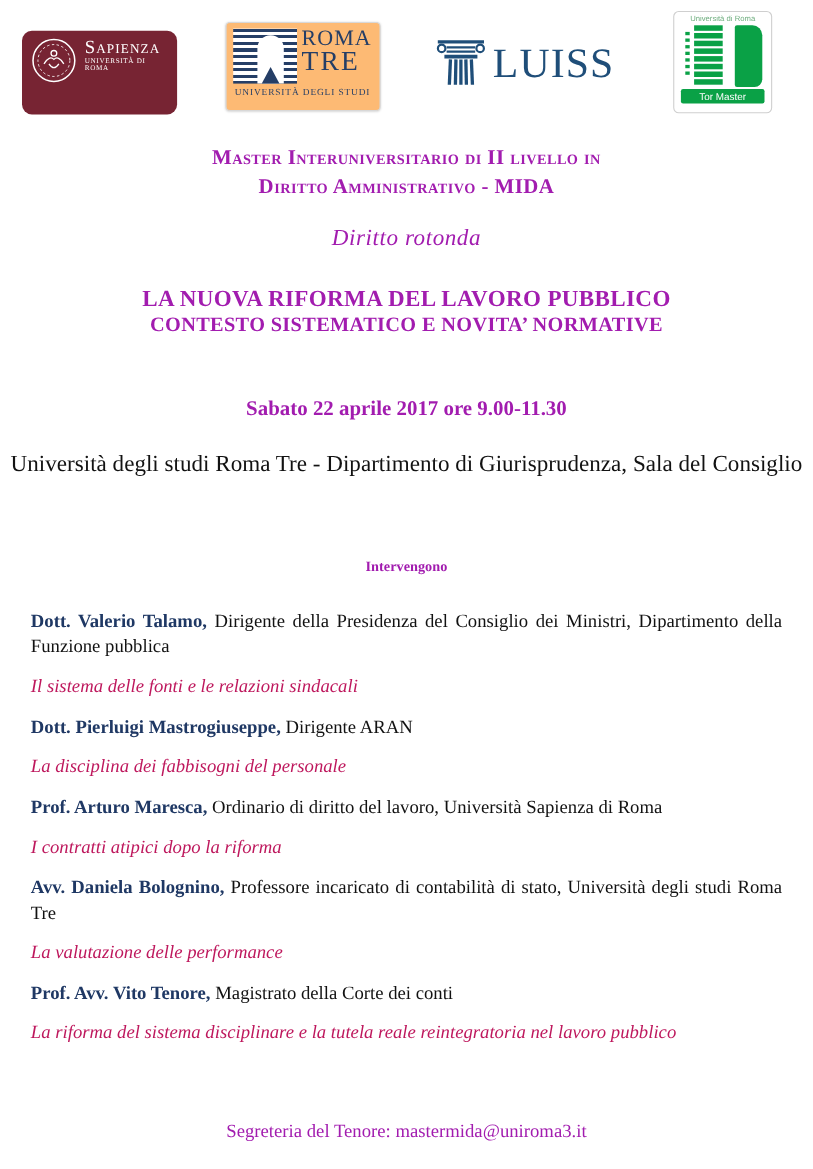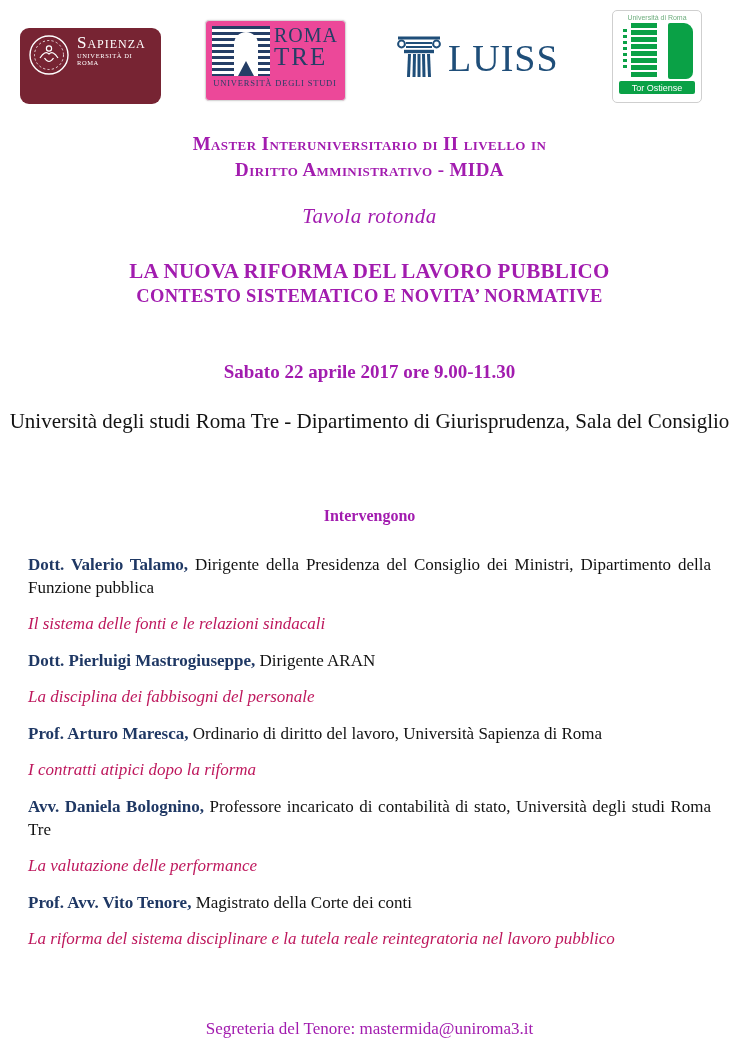--- a/index.html
+++ b/index.html
@@ -10,21 +10,21 @@
   
   .logos { position:absolute; top:0; left:0; width:739px; height:112px; }
 
   .logo-sapienza { position:absolute; left:20px; top:28px; width:141px; height:76px;
     background:#772433; border-radius:9px; display:flex; padding:6px 8px; gap:7px; }
   .sap-text { color:#fff; line-height:1; }
   .sap-title { font-size:17px; letter-spacing:1px; font-variant:small-caps; }
   .sap-sub { font-size:6.5px; letter-spacing:0.6px; margin-top:2px; text-transform:uppercase; }
 
   .logo-romatre { position:absolute; left:205px; top:20px; width:141px; height:81px;
-    background:#ec4899; border:1px solid #d8d8d8; border-radius:4px; box-shadow:0 0 2px rgba(0,0,0,.15);
+    background:#fdba74; border:1px solid #d8d8d8; border-radius:4px; box-shadow:0 0 2px rgba(0,0,0,.15);
     padding:5px 7px 3px 6px; }
   .rt-top { display:flex; gap:4px; }
   .rt-icon { width:64px; height:50px; position:relative;
     background:repeating-linear-gradient(#253e66 0 3px, #ffffff 3px 6px); }
   .rt-arch { position:absolute; left:22px; top:6px; width:24px; height:44px; background:#fff;
     border-radius:12px 12px 0 0; }
   .rt-tri { position:absolute; bottom:0; left:50%; transform:translateX(-50%);
     width:0; height:0; border-left:8px solid transparent; border-right:8px solid transparent;
     border-bottom:15px solid #253e66; }
   .rt-words { color:#253e66; line-height:0.95; text-align:left; }
@@ -54,21 +54,21 @@
   .center { position:absolute; left:0; width:739px; text-align:center; }
   .navy { color:#a21caf; }
   .master-block { top:131px; font-weight:bold; font-variant:small-caps; font-size:19px;
     line-height:26px; letter-spacing:0.4px; }
   .tavola { top:204px; font-style:italic; font-size:21px; letter-spacing:0.5px; }
   .event-title { top:259px; font-weight:bold; }
   .event-title .t1 { font-size:21px; line-height:25px; letter-spacing:0.3px; }
   .event-title .t2 { font-size:18.5px; line-height:25px; letter-spacing:0.3px; }
   .date-line { top:361px; font-weight:bold; font-size:19px; }
   .venue { top:410px; font-size:21px; line-height:22px; color:#121212; }
-  .intervengono { top:507px; font-weight:bold; font-size:16px; }
+  .intervengono { top:507px; font-weight:bold; font-size:13px; }
 
   
   .speakers { position:absolute; top:553px; left:28px; width:683px; font-size:17px; }
   .speaker-line { text-align:justify; line-height:23px; margin-bottom:14px; color:#121212; }
   .speaker-name { font-weight:bold; color:#1f3864; }
   .topic-line { font-style:italic; line-height:22px; margin-bottom:14px; color:#be185d; }
 
   .footer { top:1019px; font-size:17px; }
 </style>
 </head>
@@ -149,31 +149,31 @@
             <i></i>
             <i></i>
             <i></i>
             <i></i>
             <i></i>
             <i></i>
             <i></i>
           </span>
         <span class="tv-block"></span>
       </div>
-      <div class="tv-banner">Tor Ostiense</div>
+      <div class="tv-banner">Tor Master</div>
     </div>
 
   </div>
 
   <div class="center navy master-block">
     <div>Master Interuniversitario di II livello in</div>
     <div>Diritto Amministrativo - MIDA</div>
   </div>
 
-  <div class="center navy tavola">Tavola rotonda</div>
+  <div class="center navy tavola">Diritto rotonda</div>
 
   <div class="center navy event-title">
     <div class="t1">LA NUOVA RIFORMA DEL LAVORO PUBBLICO</div>
     <div class="t2">CONTESTO SISTEMATICO E NOVITA’ NORMATIVE</div>
   </div>
 
   <div class="center navy date-line">Sabato 22 aprile 2017 ore 9.00-11.30</div>
 
   <div class="center venue">
     <div>Università degli studi Roma Tre - Dipartimento di Giurisprudenza, Sala del Consiglio</div>

